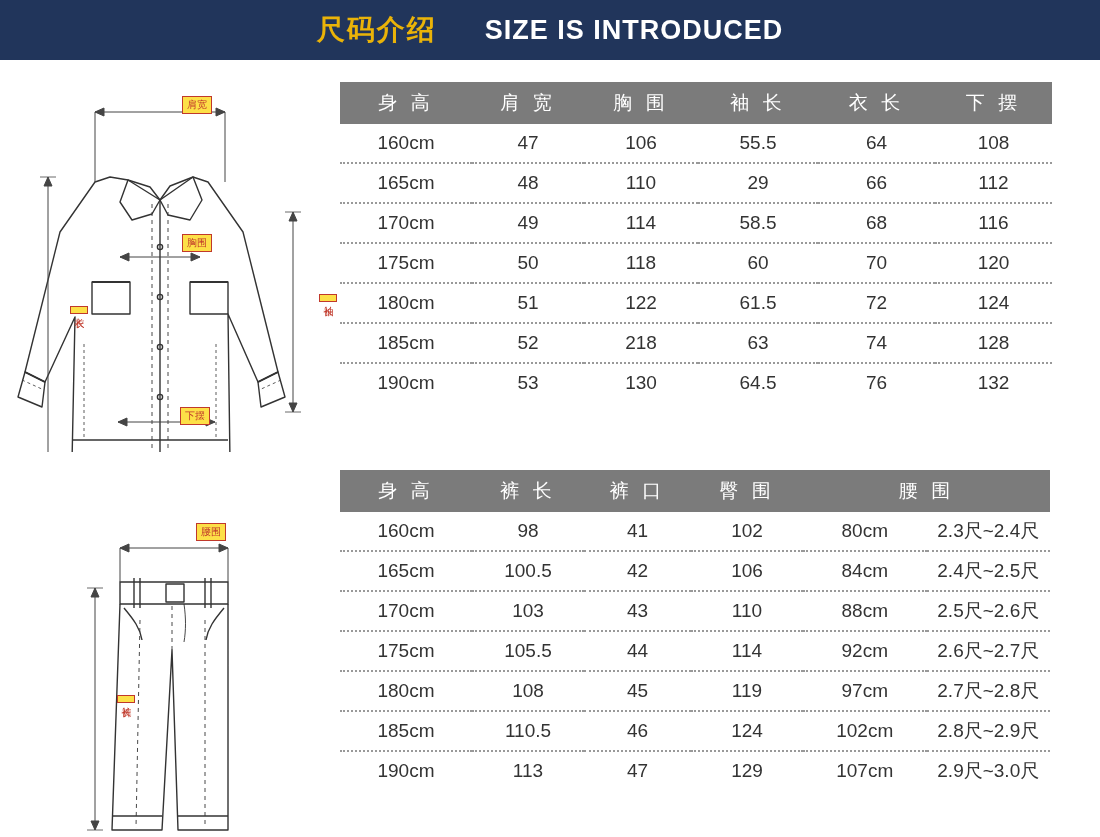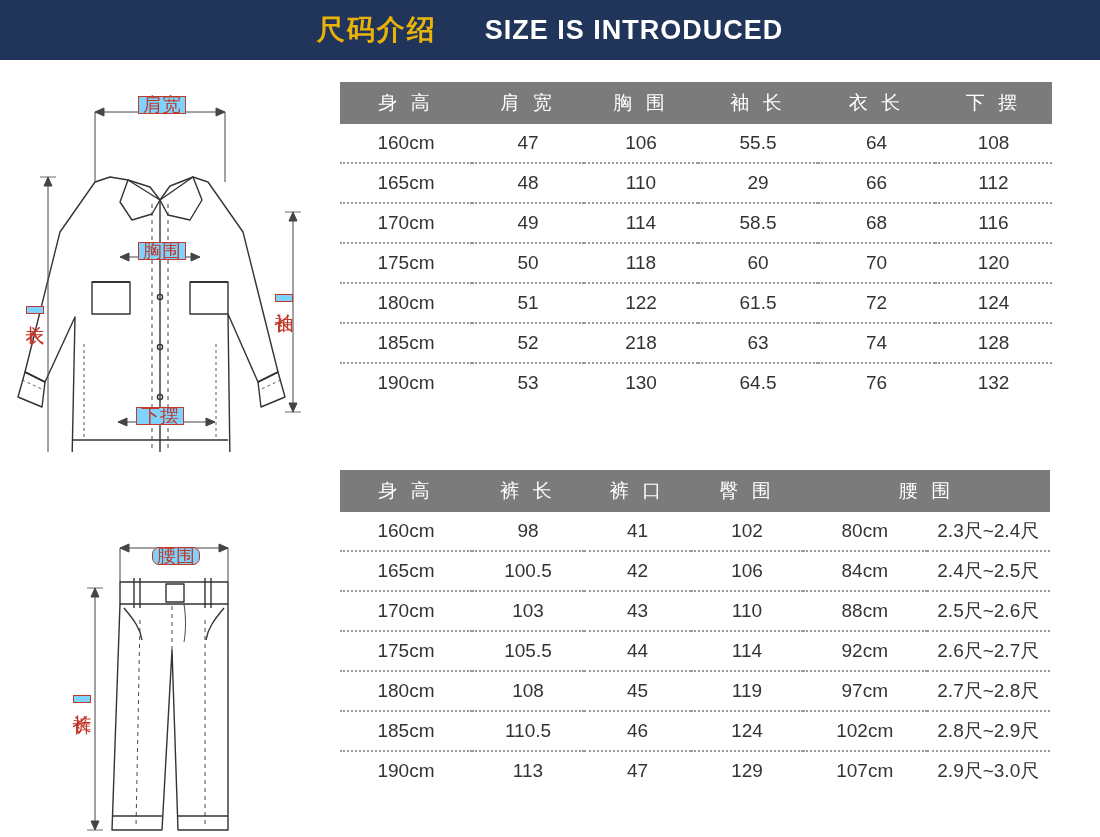--- a/index.html
+++ b/index.html
@@ -88,27 +88,28 @@
   }
   table.size-table tbody tr:last-child td {
     border-bottom: none;
   }
 
   
   .fig-svg { display: block; }
 
   .lbl {
     position: absolute;
-    background: #7dd3fc;
+    background: #fde047;
     border: 1px solid #c0392b;
     color: #c0392b;
-    font-size: 19px;
+    font-size: 10px;
     padding: 1px 4px;
     white-space: nowrap;
     line-height: 14px;
+    margin-left: 44px;
   }
   .lbl-v {
     writing-mode: vertical-rl;
     text-orientation: upright;
     letter-spacing: 0px;
     padding: 3px 1px;
   }
 </style>
 </head>
 <body>
@@ -182,21 +183,21 @@
 
           <line x1="293" y1="130" x2="293" y2="330"></line>
           <polygon points="293,130 289,139 297,139"></polygon>
           <polygon points="293,330 289,321 297,321"></polygon>
           <line x1="285" y1="130" x2="301" y2="130" stroke-width="0.8"></line>
           <line x1="285" y1="330" x2="301" y2="330" stroke-width="0.8"></line>
         </g>
       </svg>
 
       <div class="lbl" style="left:138px; top:14px;">肩宽</div>
-      <div class="lbl" style="left:138px; top:160px;">胸围</div>
+      <div class="lbl" style="left:138px; top:152px;">胸围</div>
       <div class="lbl" style="left:136px; top:325px;">下摆</div>
       <div class="lbl lbl-v" style="left:26px; top:224px;">衣长</div>
       <div class="lbl lbl-v" style="left:275px; top:212px;">袖长</div>
     </div>
 
     <div class="table-wrap">
       <table class="size-table">
         <thead>
           <tr>
             <th style="width:130px">身 高</th>
@@ -309,21 +310,21 @@
           <polygon points="228,78 219,74 219,82"></polygon>
 
           <line x1="95" y1="118" x2="95" y2="360"></line>
           <polygon points="95,118 91,127 99,127"></polygon>
           <polygon points="95,360 91,351 99,351"></polygon>
           <line x1="87" y1="118" x2="103" y2="118" stroke-width="0.8"></line>
           <line x1="87" y1="360" x2="103" y2="360" stroke-width="0.8"></line>
         </g>
       </svg>
 
-      <div class="lbl" style="left:152px; top:77px;border-radius:7px;">腰围</div>
+      <div class="lbl" style="left:152px; top:53px;">腰围</div>
       <div class="lbl lbl-v" style="left:73px; top:225px;">裤长</div>
     </div>
 
     <div class="table-wrap">
       <table class="size-table">
         <thead>
           <tr>
             <th style="width:130px">身 高</th>
             <th style="width:110px">裤 长</th>
             <th style="width:105px">裤 口</th>

